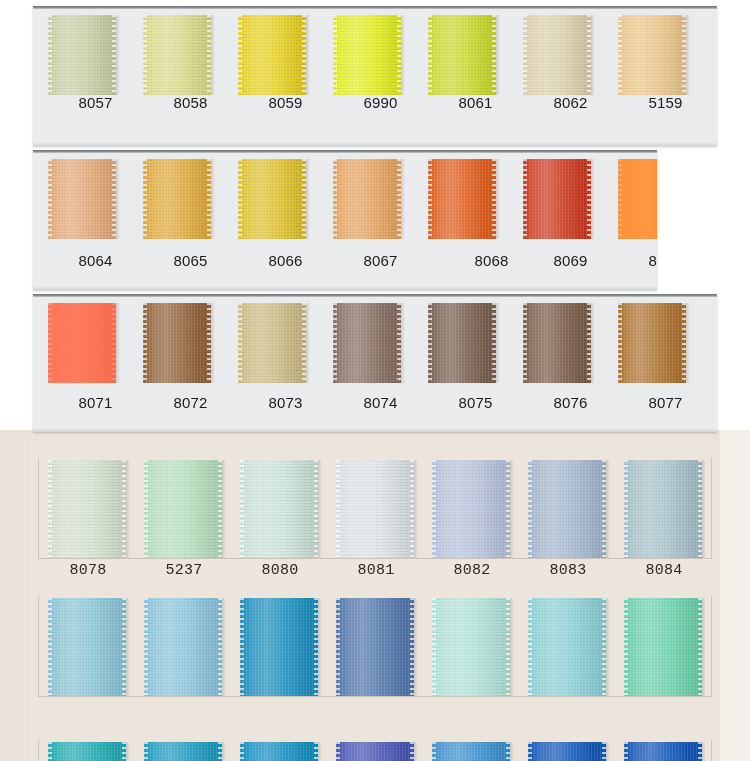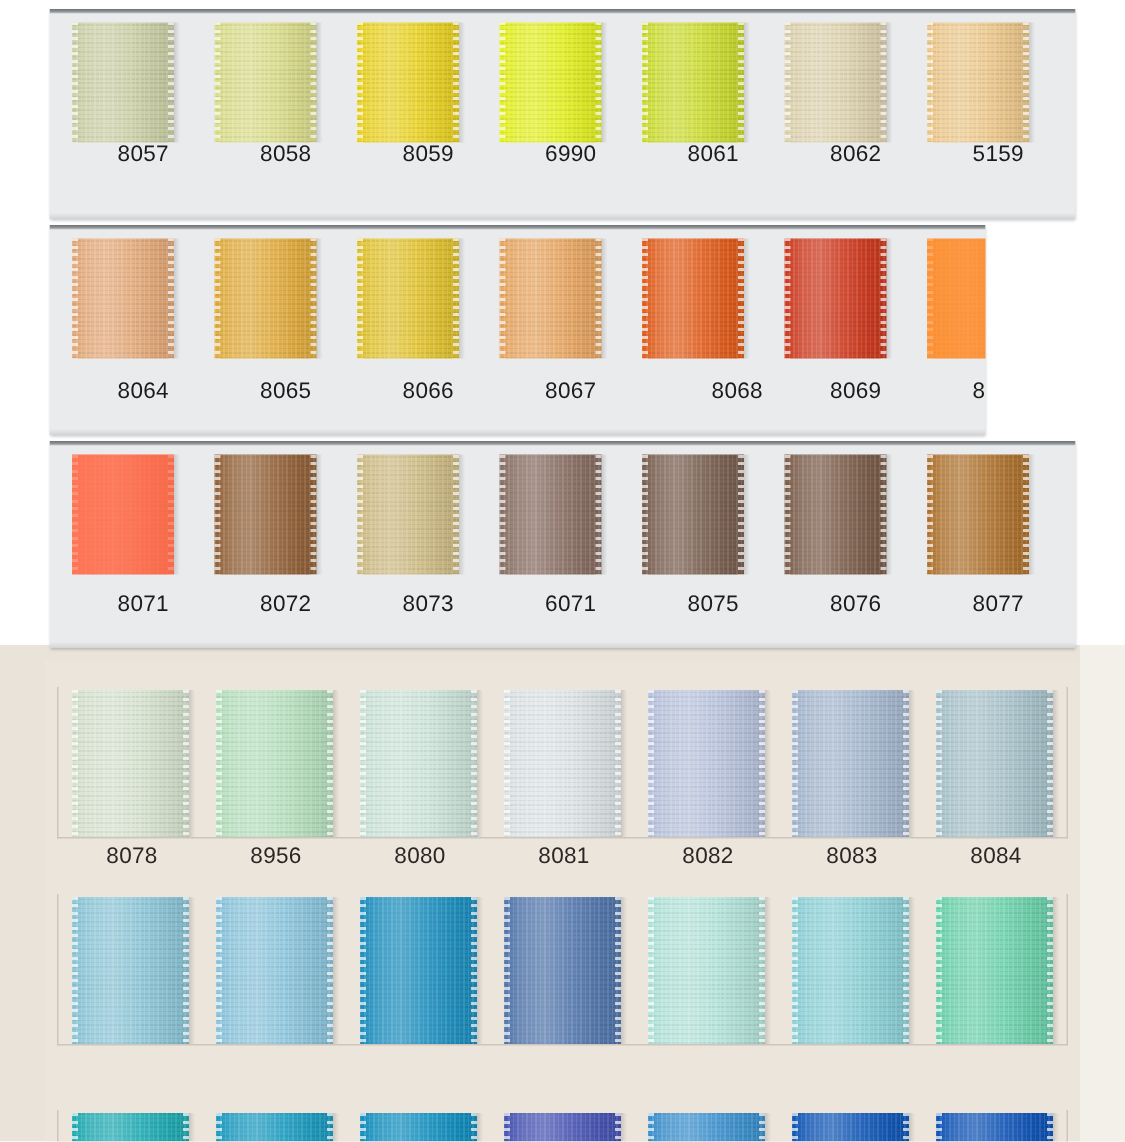--- a/index.html
+++ b/index.html
@@ -88,21 +88,21 @@
     background:linear-gradient(90deg,rgba(0,0,0,.14),rgba(0,0,0,0));
   }
 
   
   .labels{position:absolute;left:0;width:100%;}
   .label{
     position:absolute;top:0;text-align:center;
     font-size:15px;color:#1b1b1b;letter-spacing:.2px;
     white-space:nowrap;
   }
-  .card.beige .label{color:#2a2622;}
+  .card.beige .label{color:#2a2622;font-family:Liberation Mono, monospace;}
 
   .chevron{
     position:absolute;font-size:13px;line-height:1;color:#6b5fb0;
     font-family:"DejaVu Sans",sans-serif;
   }
 </style>
 </head>
 <body>
 
 <div id="sheet">
@@ -311,21 +311,21 @@
           <div class="sheen"></div>
           <div class="edge l"></div>
           <div class="edge r"></div>
           <div class="rshadow"></div>
         </div>
       </div>
     <div class="labels" style="top:100px;height:24px;">
         <div class="label" style="left: 15px; width: 95px;">8071</div>
         <div class="label" style="left: 110px; width: 95px;">8072</div>
         <div class="label" style="left: 205px; width: 95px;">8073</div>
-        <div class="label" style="left: 300px; width: 95px;">6071</div>
+        <div class="label" style="left: 300px; width: 95px;">8074</div>
         <div class="label" style="left: 395px; width: 95px;">8075</div>
         <div class="label" style="left: 490px; width: 95px;">8076</div>
         <div class="label" style="left: 585px; width: 95px;">8077</div>
       </div>
     <div class="botshadow"></div>
   </div>
 
   <div class="card beige" style="left:30px;top:440px;width:690px;height:148px;">
     <div class="inner-frame" style="left:8px;top:18px;right:8px;height:100px;"></div>
     <div class="ribbons" style="position:absolute;left:0;top:20px;height:98px;width:100%;">
@@ -381,21 +381,21 @@
           <div class="fill" style="background: rgb(169, 195, 203);"></div>
           <div class="weave"></div>
           <div class="sheen"></div>
           <div class="edge l"></div>
           <div class="edge r"></div>
           <div class="rshadow"></div>
         </div>
       </div>
     <div class="labels" style="top:122px;height:24px;">
         <div class="label" style="left: 10px; width: 96px;">8078</div>
-        <div class="label" style="left: 106px; width: 96px;">8956</div>
+        <div class="label" style="left: 106px; width: 96px;">5237</div>
         <div class="label" style="left: 202px; width: 96px;">8080</div>
         <div class="label" style="left: 298px; width: 96px;">8081</div>
         <div class="label" style="left: 394px; width: 96px;">8082</div>
         <div class="label" style="left: 490px; width: 96px;">8083</div>
         <div class="label" style="left: 586px; width: 96px;">8084</div>
       </div>
   </div>
 
   <div class="card beige" style="left:30px;top:588px;width:690px;height:152px;">
     <div class="inner-frame" style="left:8px;top:8px;right:8px;height:100px;"></div>

